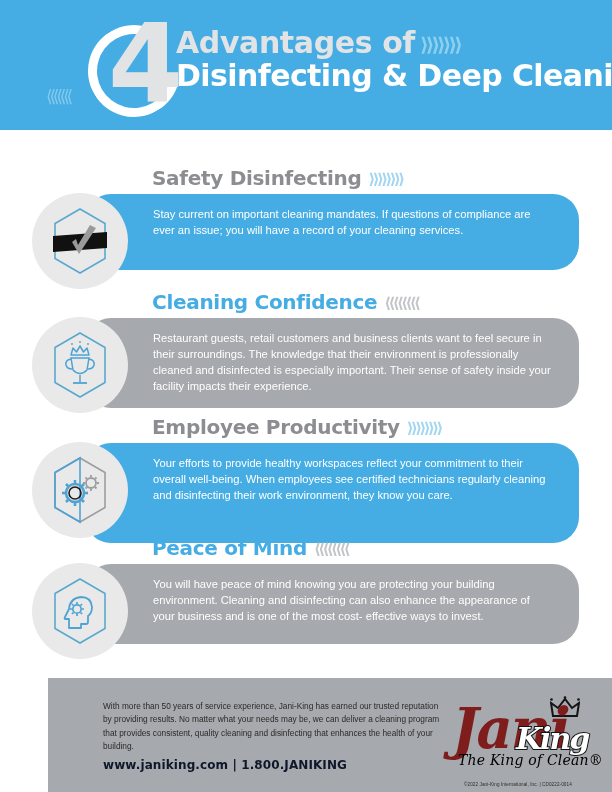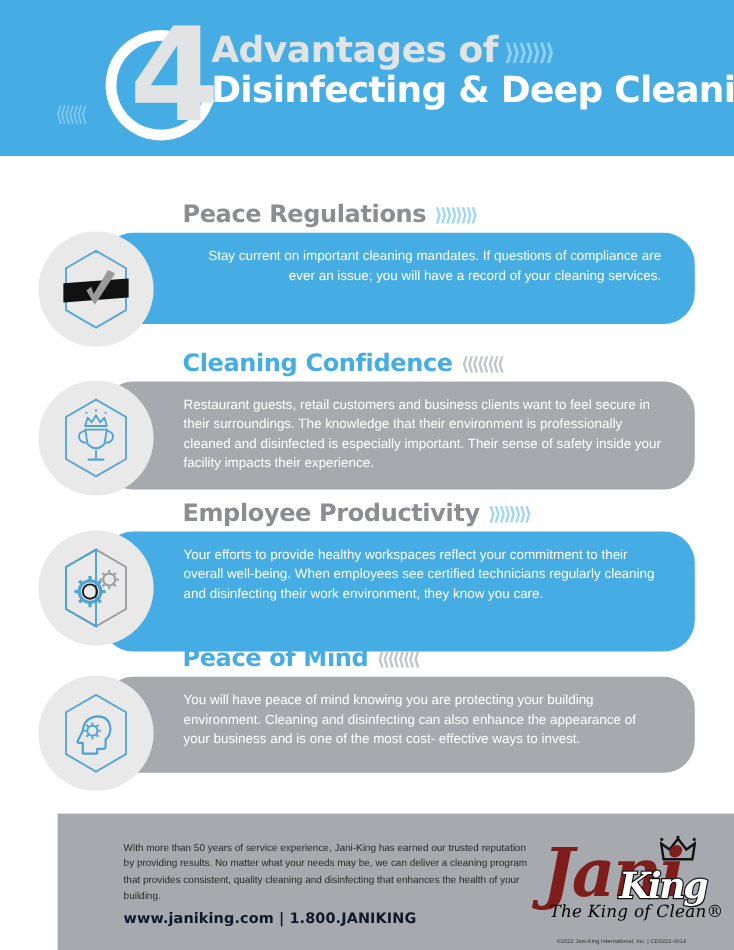--- a/index.html
+++ b/index.html
@@ -256,23 +256,23 @@
         <span>Advantages of</span><span class="chev-after">⟩⟩⟩⟩⟩⟩⟩</span>
       </div>
       <div class="title-line2">Disinfecting &amp; Deep Cleaning</div>
     </div>
 
   </div>
 </div>
 
 <div class="section" id="sec0" style="top:166px;">
   <div class="sec-heading heading-gray">
-    <span>Peace Regulations</span><span class="chev chev-blue">⟩⟩⟩⟩⟩⟩⟩⟩</span>
-  </div>
-  <div class="bar bar-blue" style="height:76px;text-align:right;">
+    <span>Safety Disinfecting</span><span class="chev chev-blue">⟩⟩⟩⟩⟩⟩⟩⟩</span>
+  </div>
+  <div class="bar bar-blue" style="height:76px;">
     <p>Stay current on important cleaning mandates. If questions of compliance are ever an issue; you will have a record of your cleaning services.</p>
   </div>
   <div class="icon-circle">
     <div class="hexbox">
       <svg width="60" height="70" viewBox="0 0 60 70">
         <polygon points="30,3 55,17.5 55,52.5 30,67 5,52.5 5,17.5" fill="none" stroke="#5aa8cf" stroke-width="1.6"></polygon>
         <path d="M3,30 L57,26 L57,42 L3,46 Z" fill="#111111"></path>
         <path d="M3,30 L10,38 L3,46 Z" fill="#111111"></path>
         <path d="M57,26 L50,34 L57,42 Z" fill="#111111"></path>
         <path d="M22,36 L29,48 L46,22 L40,19 L28,39 L26,33 Z" fill="#9a9a9a"></path>

